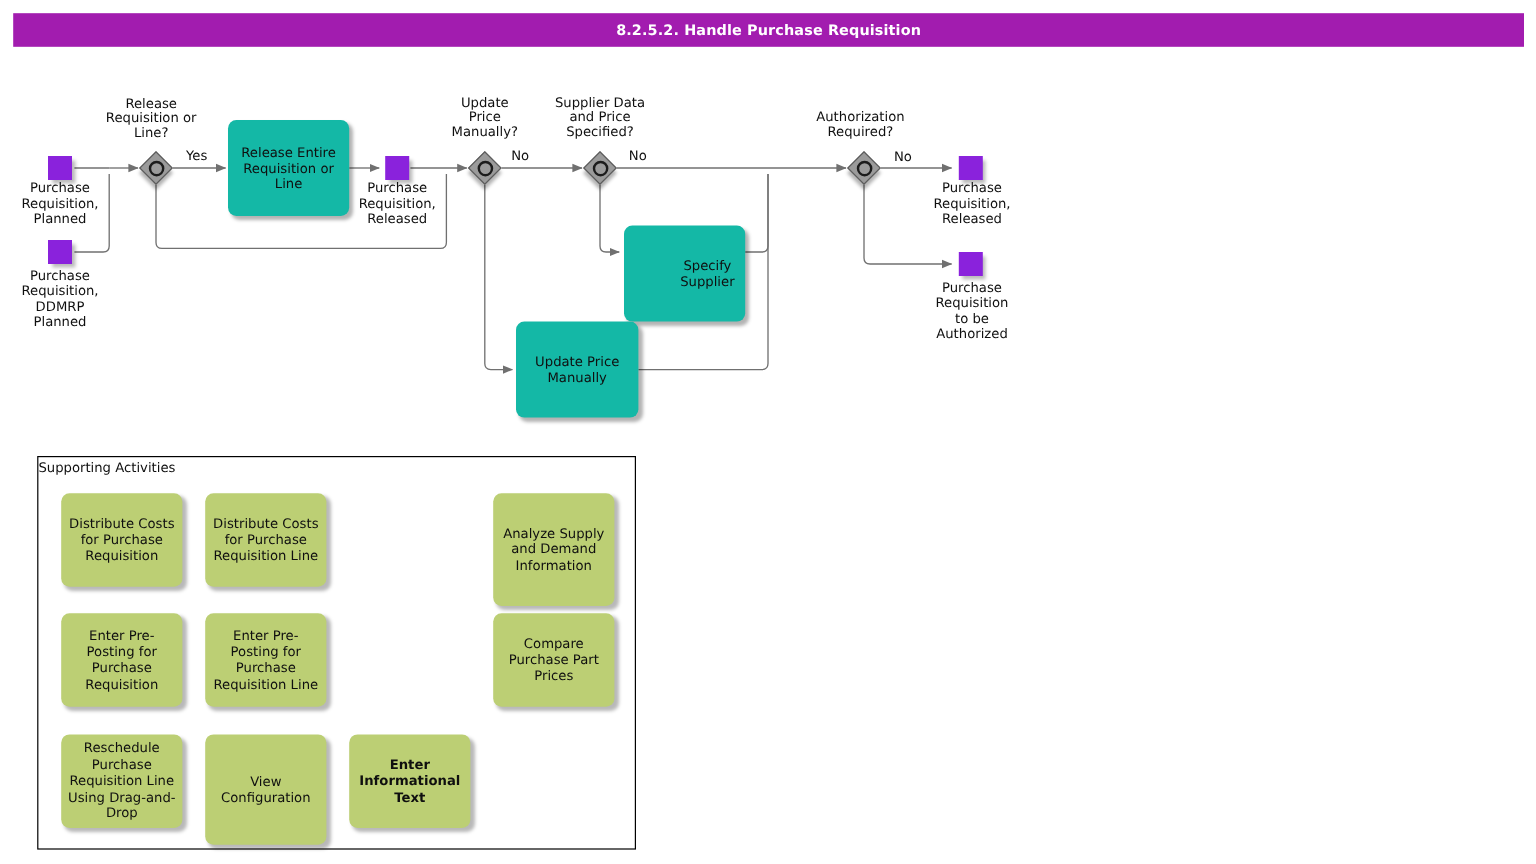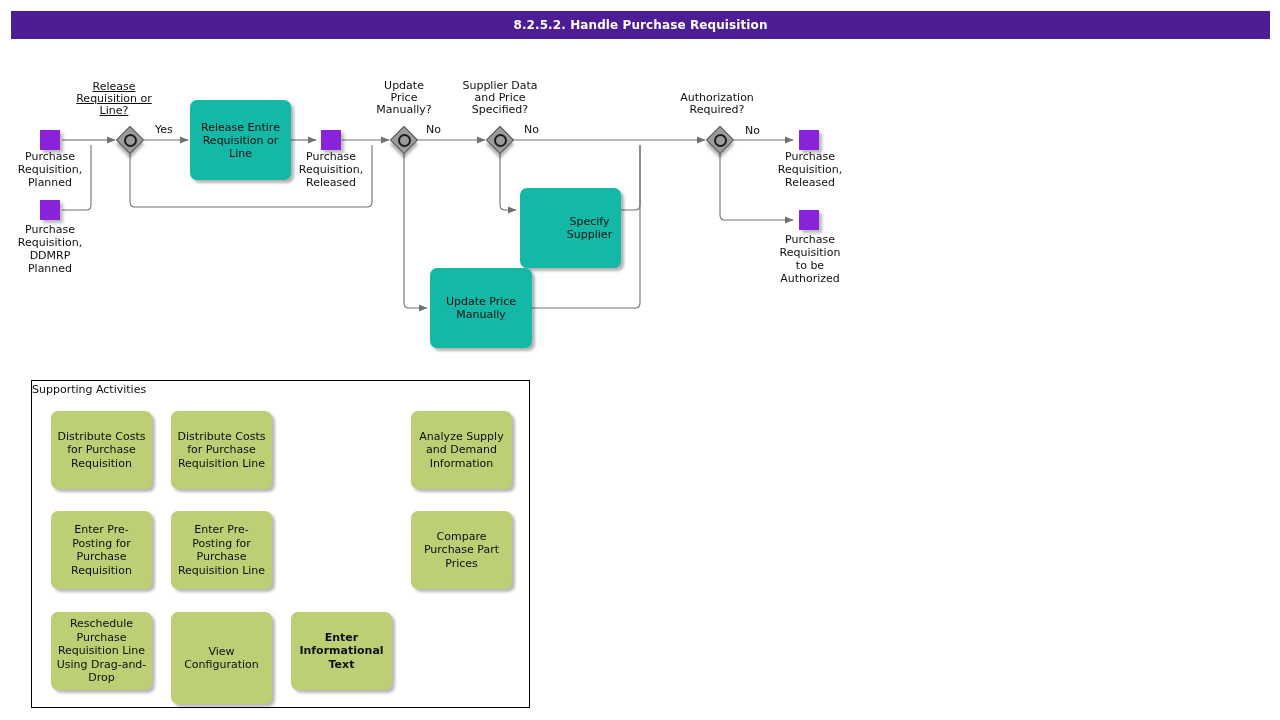--- a/index.html
+++ b/index.html
@@ -15,21 +15,21 @@
     overflow: hidden;
   }
 
   
   #title-bar {
     position: absolute;
     left: 11px;
     top: 11px;
     width: 1259px;
     height: 28px;
-    background: #4c1d95;
+    background: #a21caf;
     color: #ffffff;
     font-size: 12px;
     font-weight: bold;
     display: flex;
     align-items: center;
     justify-content: center;
     letter-spacing: .1px;
   }
 
   
@@ -234,21 +234,21 @@
   <div class="event" style="left:799px; top:210px;"></div>
   <div class="event-label" style="left:760px; top:233px; width:100px;">Purchase
 Requisition
 to be
 Authorized</div>
 
   <div class="gateway" style="left:117px; top:127px;">
     <div class="diamond"></div>
     <div class="ring"></div>
   </div>
-  <div class="gw-label" style="left:64px; top:81px; width:100px;text-decoration:underline;">Release
+  <div class="gw-label" style="left:76px; top:81px; width:100px;">Release
 Requisition or
 Line?</div>
 
   <div class="gateway" style="left:391px; top:127px;">
     <div class="diamond"></div>
     <div class="ring"></div>
   </div>
   <div class="gw-label" style="left:356px; top:80px; width:96px;">Update
 Price
 Manually?</div>
@@ -285,21 +285,21 @@
 
 <div id="supporting-activities">
   <div id="supporting-title">Supporting Activities</div>
 
   <div class="sa-task" style="left:19px;  top:30px;  width:101px; height:78px; white-space:pre-line;">Distribute Costs
 for Purchase
 Requisition</div>
   <div class="sa-task" style="left:139px; top:30px;  width:101px; height:78px; white-space:pre-line;">Distribute Costs
 for Purchase
 Requisition Line</div>
-  <div class="sa-task" style="left:379px; top:30px;  width:101px; height:78px; white-space:pre-line;">Analyze Supply
+  <div class="sa-task" style="left:379px; top:30px;  width:101px; height:94px; white-space:pre-line;">Analyze Supply
 and Demand
 Information</div>
 
   <div class="sa-task" style="left:19px;  top:130px; width:101px; height:78px; white-space:pre-line;">Enter Pre-
 Posting for
 Purchase
 Requisition</div>
   <div class="sa-task" style="left:139px; top:130px; width:101px; height:78px; white-space:pre-line;">Enter Pre-
 Posting for
 Purchase

